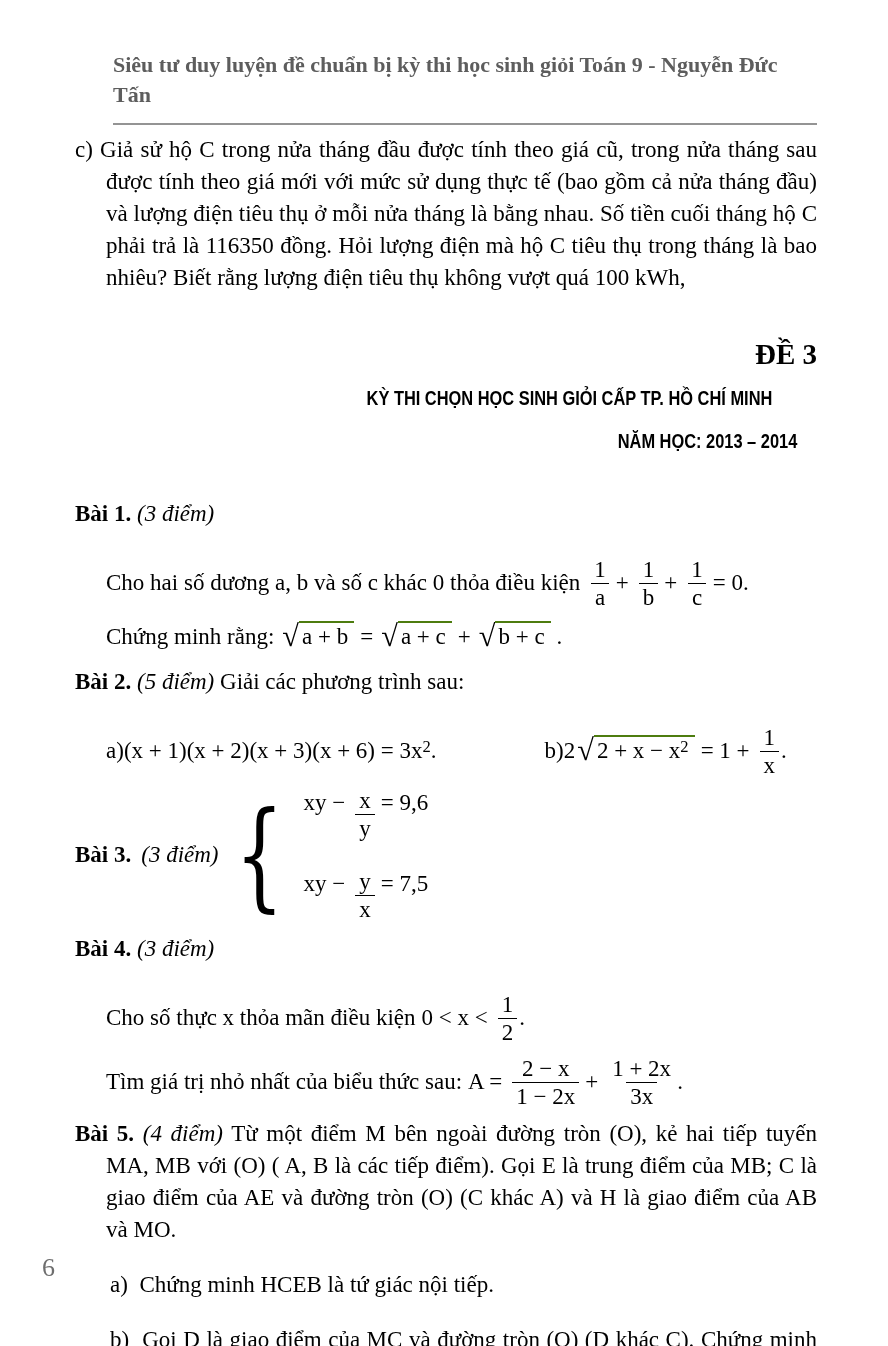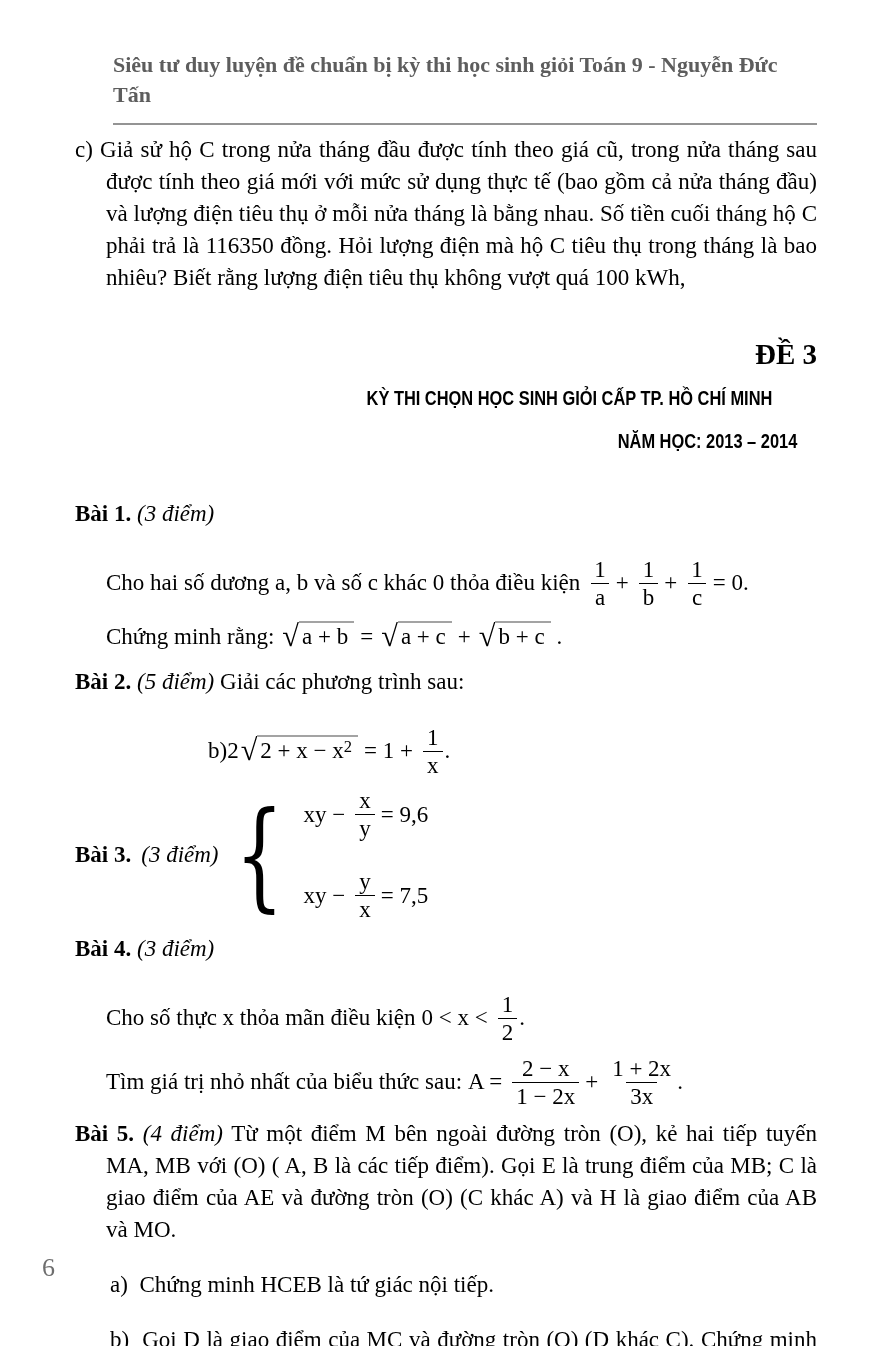--- a/index.html
+++ b/index.html
@@ -67,37 +67,37 @@
     flex-direction:column;
     align-items:center;
     line-height:27px;
     vertical-align:middle;
     margin:0 4px;
   }
   .frac .den{border-top:1.6px solid #000;}
   .frac .num,.frac .den{padding:0 4px;text-align:center;}
   .sqrt{display:inline-flex;align-items:flex-start;margin:0 2px;}
   .sqrt .rad{font-size:1.32em;line-height:1.05;font-weight:400;}
-  .sqrt .radicand{border-top:2px solid #a3a3a3;padding:1px 6px 0 3px;line-height:26px;}
+  .sqrt .radicand{border-top:2px solid #4d7c0f;padding:1px 6px 0 3px;line-height:26px;}
   sup.s2{font-size:0.72em;vertical-align:6px;line-height:0;}
   
   .sysrow{display:flex;align-items:center;margin-top:6px;}
   .system{display:flex;align-items:center;margin-left:6px;}
   .brace{
     font-family:"DejaVu Serif",serif;
     font-size:118px;
     font-weight:200;
     line-height:1;
     display:inline-block;
     transform:scaleX(0.65);
     transform-origin:left center;
     margin-right:-6px;
   }
   .syseqs{display:flex;flex-direction:column;row-gap:26px;}
-  .syseq{display:flex;align-items:center;white-space:nowrap;}
+  .syseq{display:flex;white-space:nowrap;}
   .syseq > span{margin-right:6px;}
   
   .subitem{
     margin-left:35px;
     padding-left:41px;
     text-indent:-41px;
     text-align:justify;
     margin-top:8px;
   }
   .tall{min-height:60px;}
@@ -157,20 +157,21 @@
     <span>+</span>
     <span class="sqrt">
         <span class="rad">√</span>
         <span class="radicand">b + c</span>
       </span>
     <span>.</span>
   </div>
 
   <p class="plabel"><span class="b">Bài 2.</span> <span class="i">(5 điểm)</span> <span>Giải các phương trình sau:</span></p>
   <div class="mrow tall" style="margin-top:2px;">
+    <span><span>a)</span><span>(x + 1)(x + 2)(x + 3)(x + 6) = 3x</span><sup class="s2">2</sup><span>.</span></span>
     <span style="margin-left:96px;"></span>
     <span><span>b)</span><span>2</span></span>
     <span class="sqrt" style="margin-left:-4px;">
         <span class="rad">√</span>
         <span class="radicand"><span>2 + x − x</span><sup class="s2">2</sup></span>
       </span>
     <span>= 1 +</span>
     <span class="frac">
         <span class="num">1</span>
         <span class="den">x</span>

